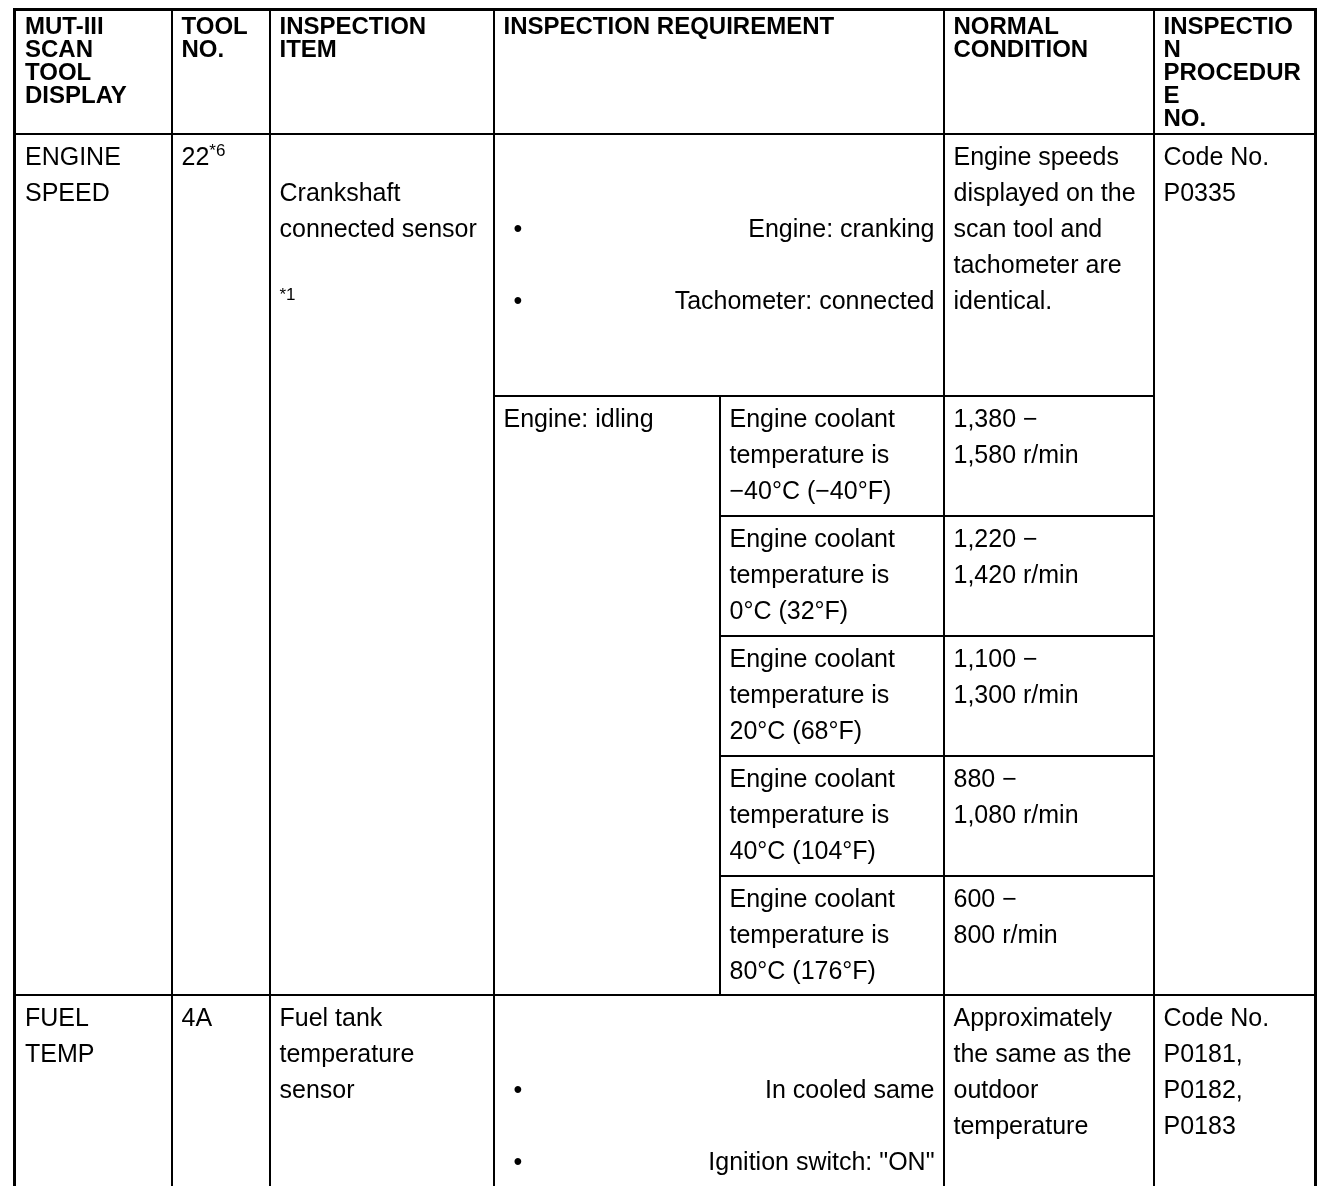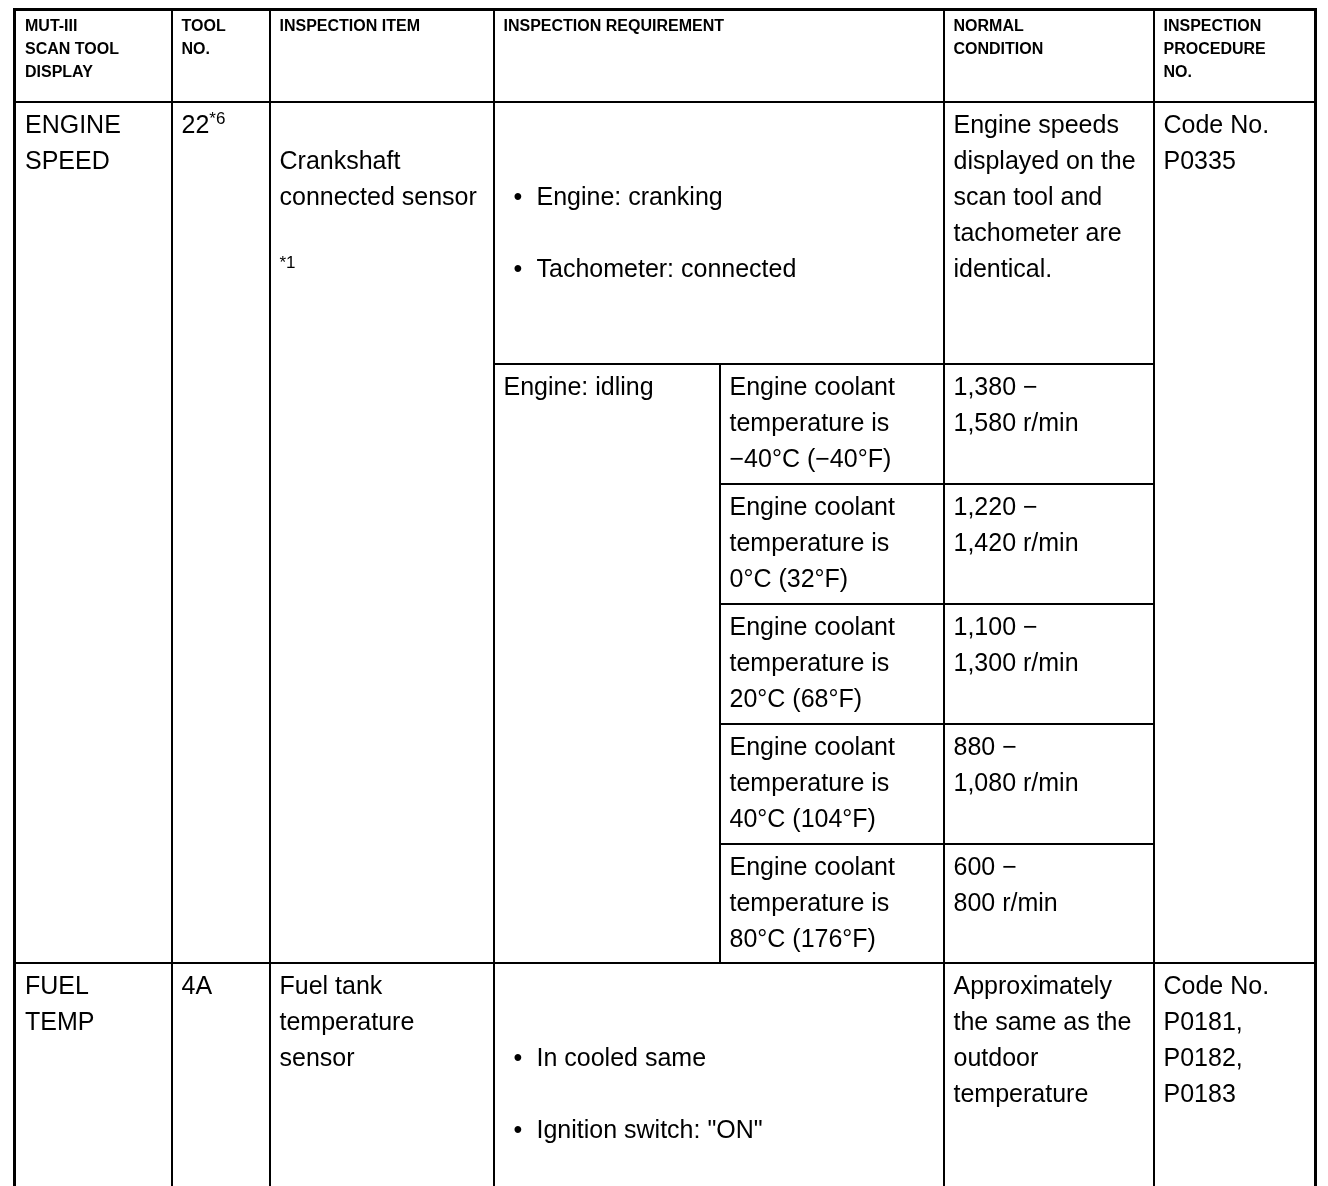--- a/index.html
+++ b/index.html
@@ -24,37 +24,38 @@
   }
   th, td {
     border: 2px solid #000;
     vertical-align: top;
     text-align: left;
     padding: 3px 8px 4px 9px;
     white-space: pre-line;
     overflow-wrap: break-word;
   }
   th {
-    font-size: 16px;
+    font-size: 24px;
     line-height: 23px;
     font-weight: bold;
   }
   td {
     font-size: 25px;
     line-height: 36px;
     font-weight: normal;
   }
   sup {
     font-size: 17px;
     line-height: 0;
   }
   ul.bullets {
     list-style: none;
     margin: 0;
     padding: 0;
+    text-align: right;
   }
   ul.bullets li {
     position: relative;
     padding-left: 33px;
   }
   ul.bullets li::before {
     content: "\2022";
     position: absolute;
     left: 10px;
     top: 0;

